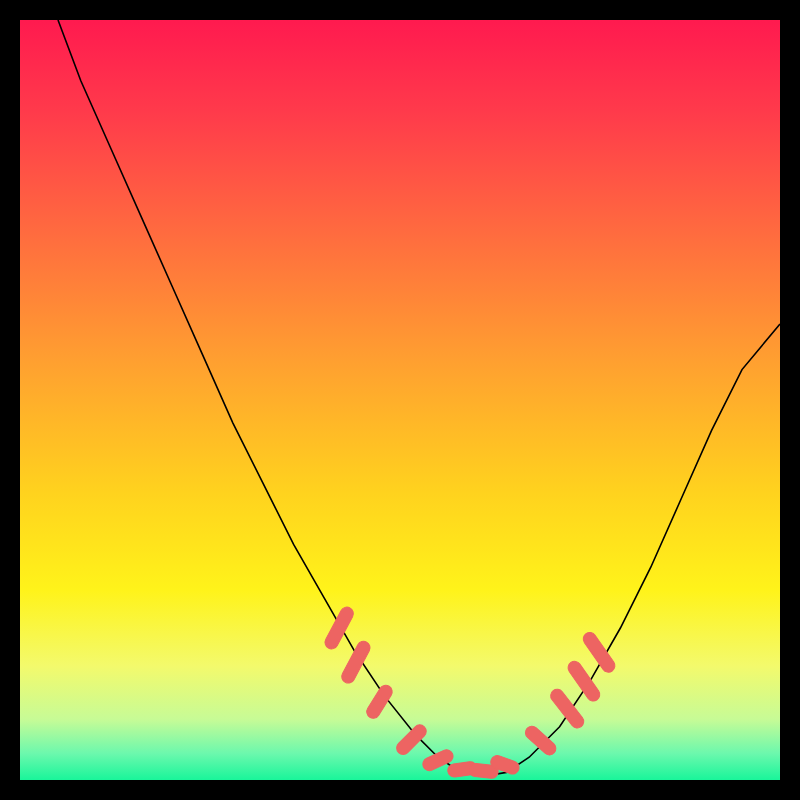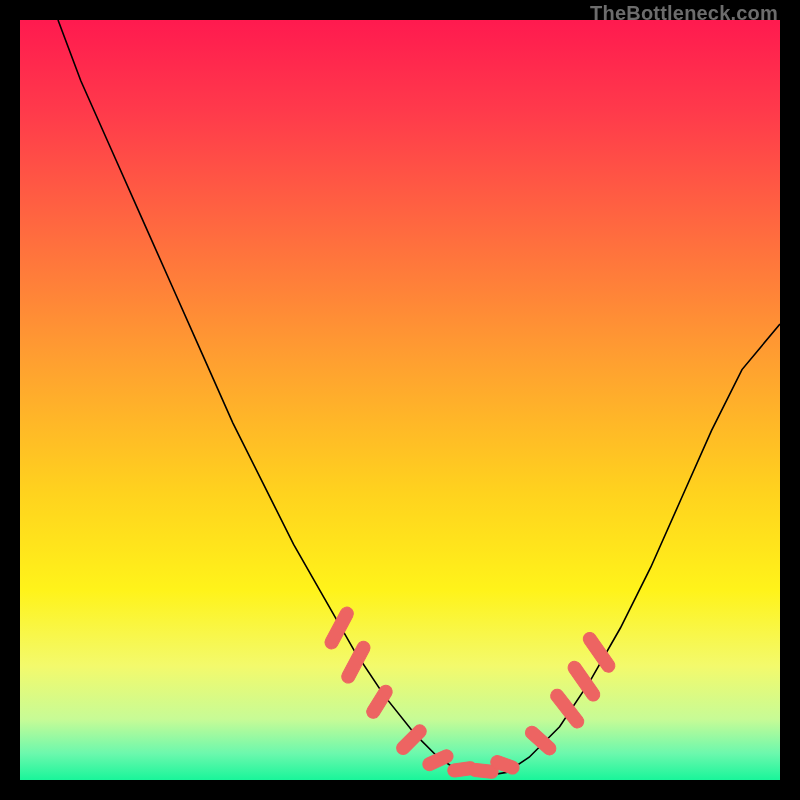--- a/index.html
+++ b/index.html
@@ -85,14 +85,13 @@
           <rect x="449.0" y="744.4" width="29.2" height="13.0" rx="6.5" ry="6.5" class="marker" transform="rotate(6 463.6 750.9)"></rect>
           <rect x="470.3" y="738.3" width="29.2" height="13.0" rx="6.5" ry="6.5" class="marker" transform="rotate(20 484.9 744.8)"></rect>
           <rect x="502.4" y="714.0" width="36.5" height="13.0" rx="6.5" ry="6.5" class="marker" transform="rotate(42 520.6 720.5)"></rect>
           <rect x="524.4" y="682.1" width="45.6" height="13.0" rx="6.5" ry="6.5" class="marker" transform="rotate(52 547.2 688.6)"></rect>
           <rect x="541.1" y="654.7" width="45.6" height="13.0" rx="6.5" ry="6.5" class="marker" transform="rotate(55 563.9 661.2)"></rect>
           <rect x="556.3" y="625.8" width="45.6" height="13.0" rx="6.5" ry="6.5" class="marker" transform="rotate(55 579.1 632.3)"></rect>
         </g>
     </svg>
   </div>
 
-  <div class="watermark">TheBottleneck.com</div>
 </div>
 
 </body></html>

